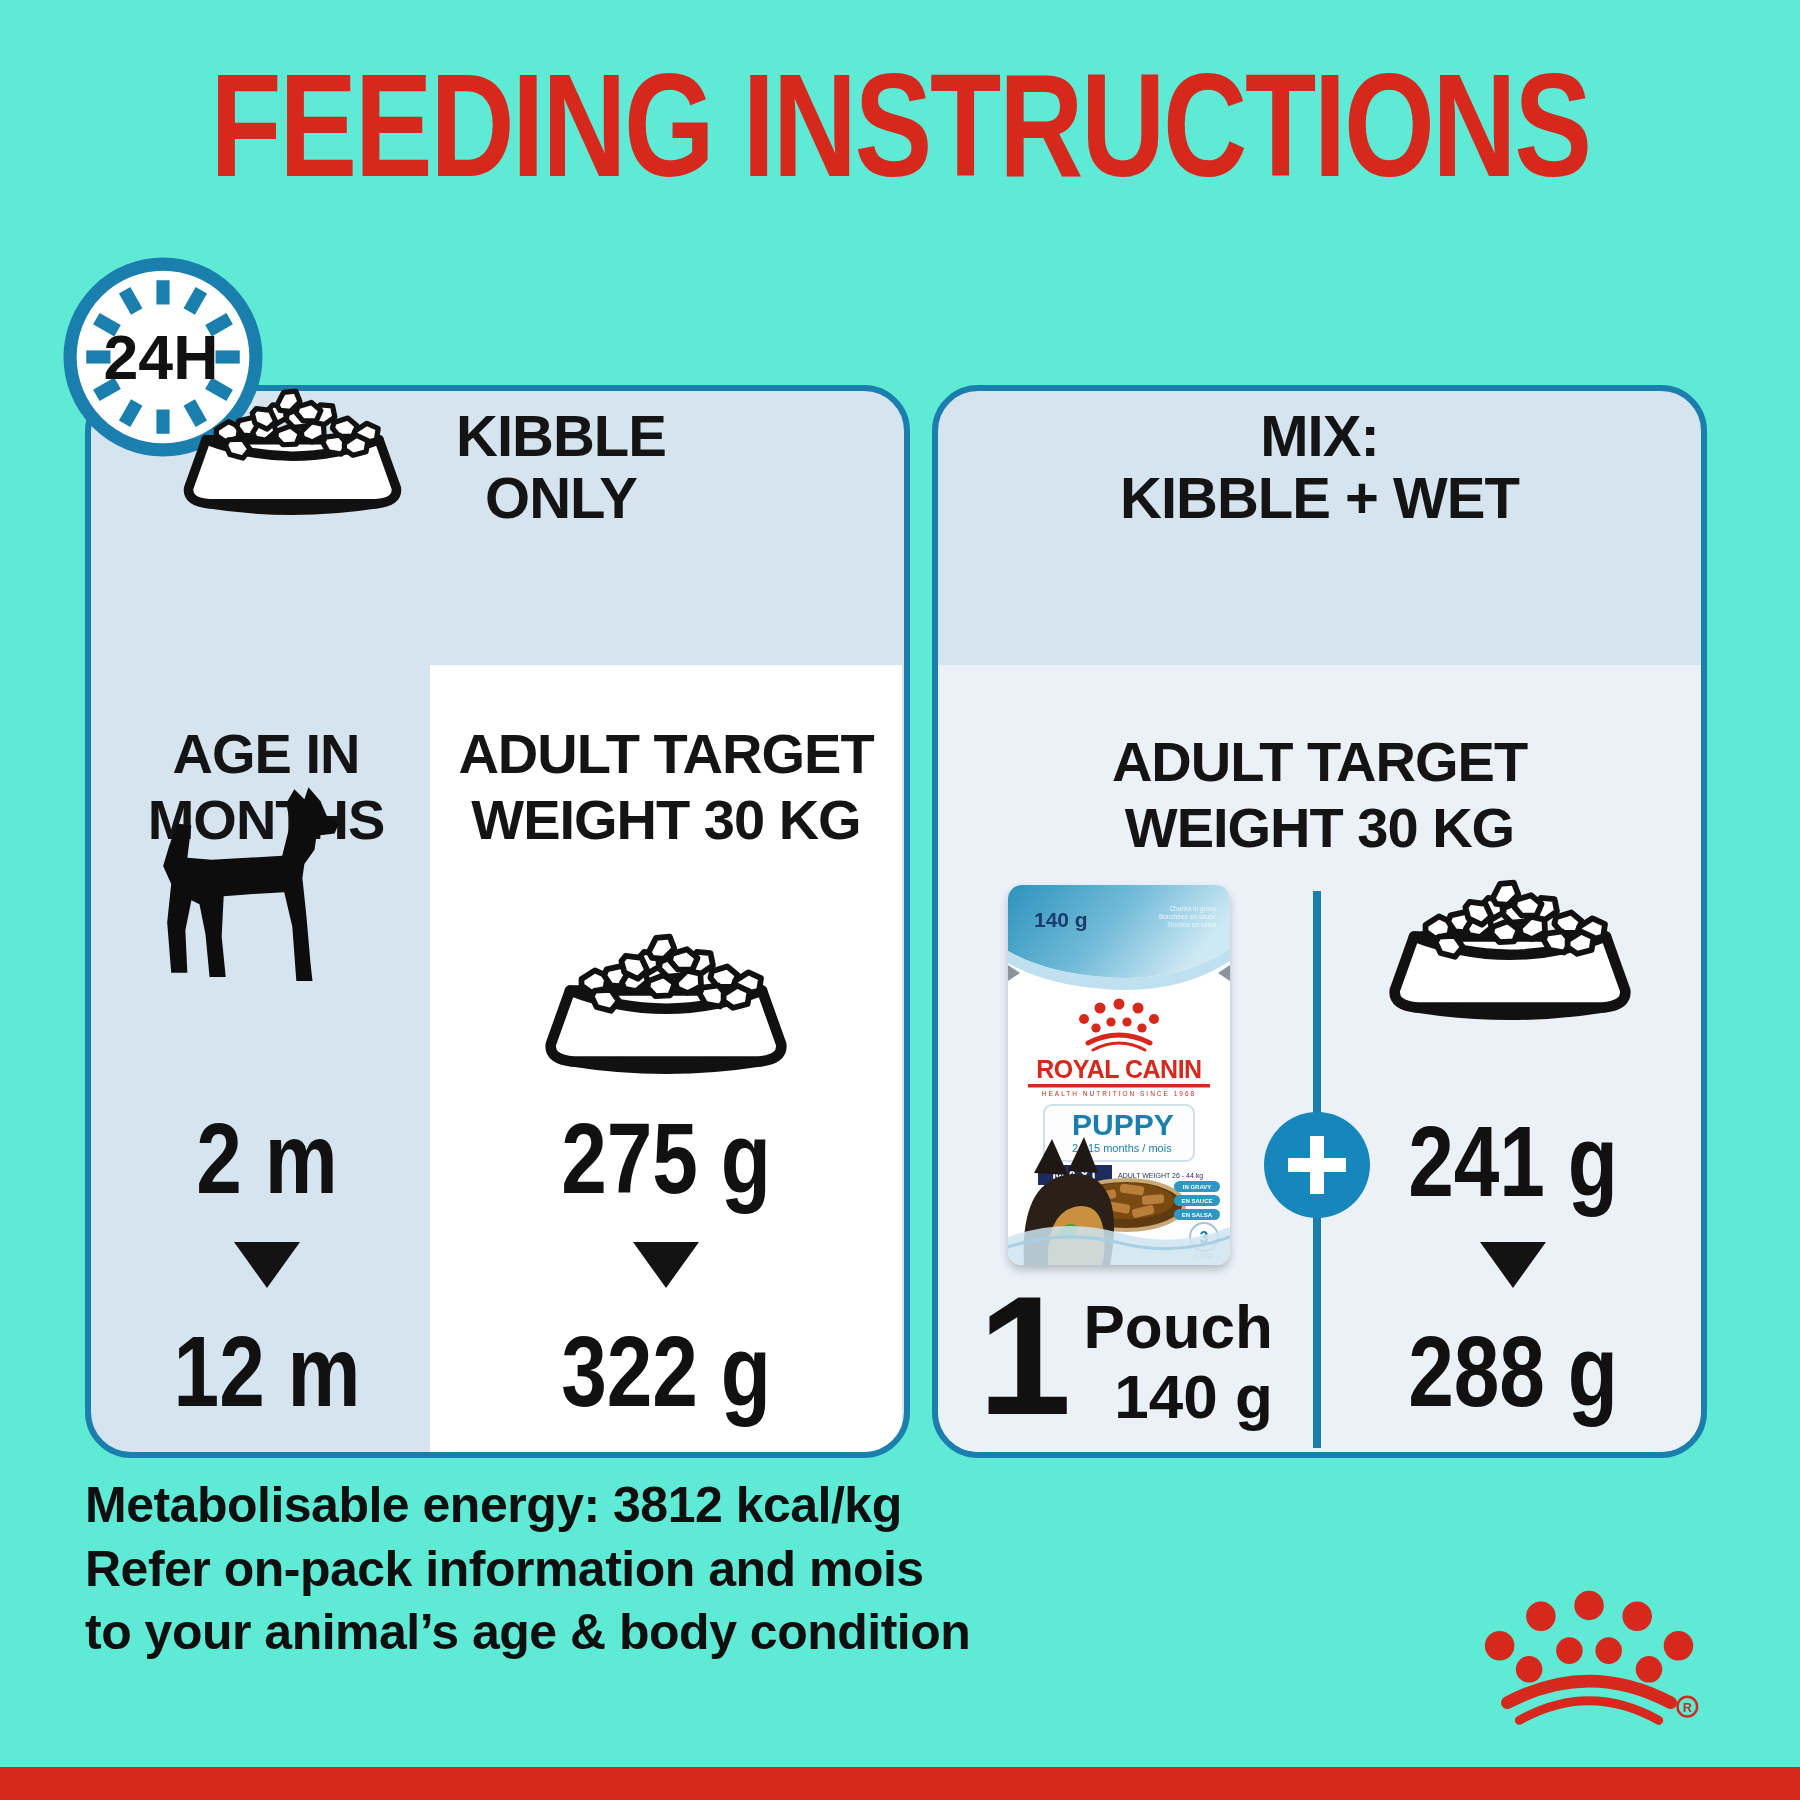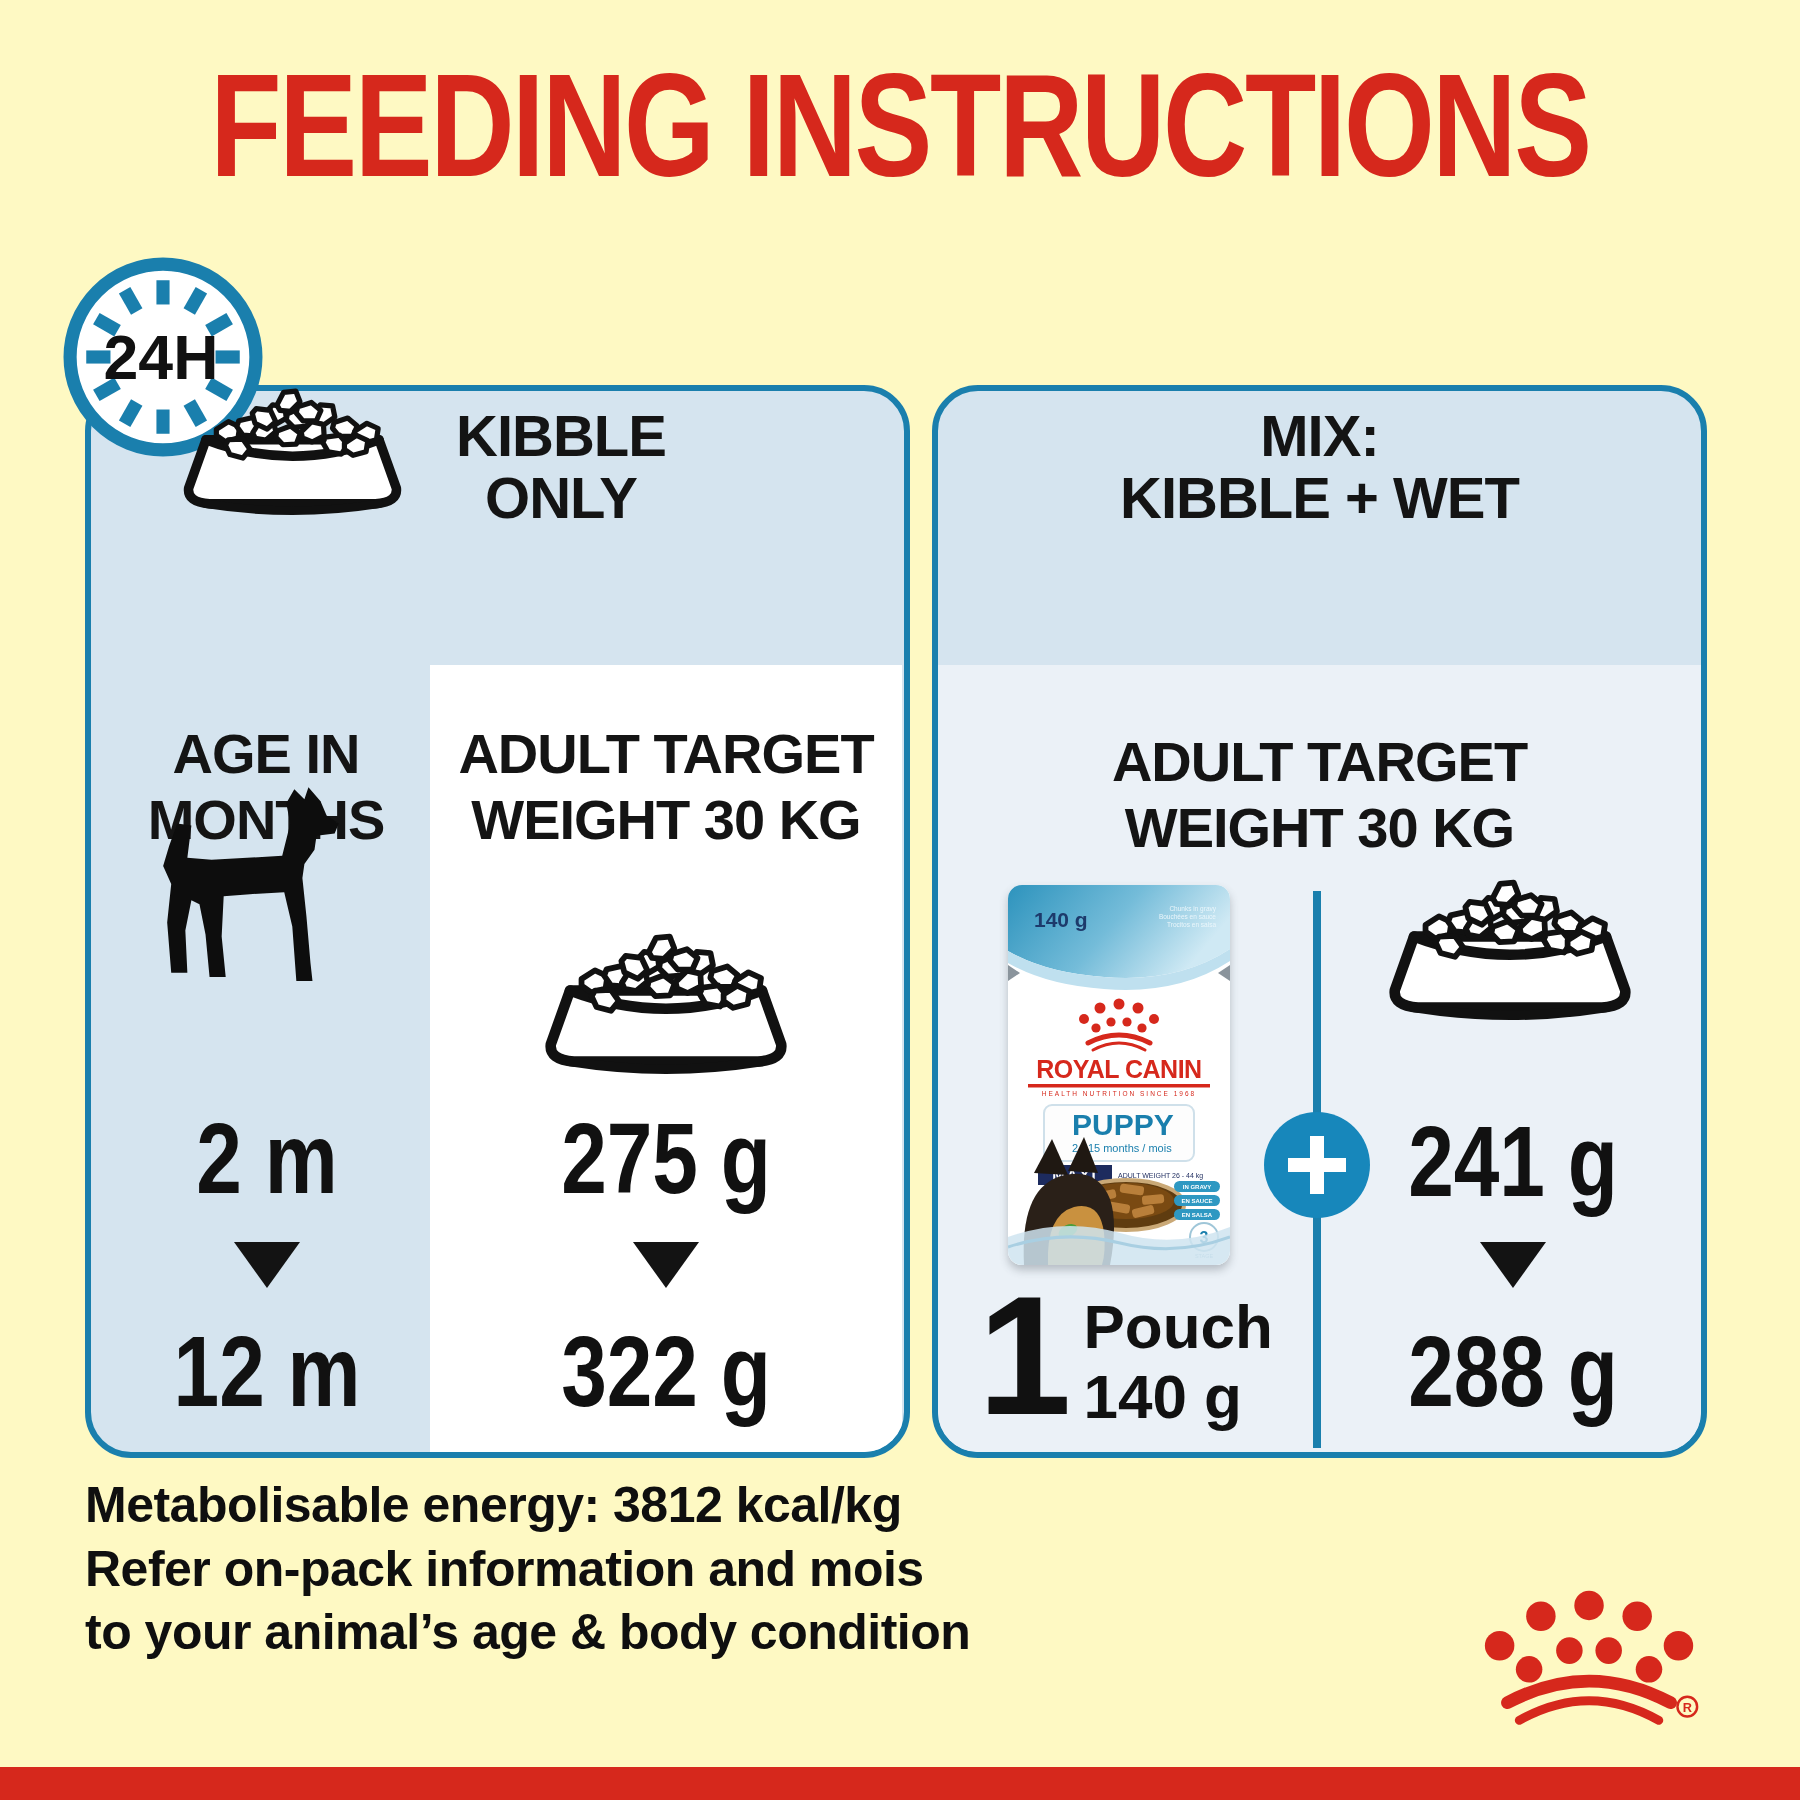--- a/index.html
+++ b/index.html
@@ -1,16 +1,16 @@
 <!DOCTYPE html>
 <html><head>
 <meta charset="utf-8">
 <style>
   html,body{margin:0;padding:0;background:#ffffff;}
-  #stage{position:relative;width:1800px;height:1800px;background:#fef9c3;overflow:hidden;
+  #stage{position:relative;width:1800px;height:1800px;background:#5eead4;overflow:hidden;
          font-family:"Liberation Sans",sans-serif;color:#111;}
   .abs{position:absolute;}
 
   
   .main-title{left:0;top:42px;width:1800px;text-align:center;
     font-size:146px;font-weight:bold;letter-spacing:-3px;color:#d6281c;
     transform:scaleX(.80);transform-origin:center;white-space:nowrap;}
 
   
   .panel{border:6px solid #1a7fad;border-radius:46px;background:#d5e4ef;
@@ -40,21 +40,21 @@
 
   .divider{background:#1a7fad;}
 
   
   .pouch{background:#fff;border-radius:14px;box-shadow:0 5px 9px rgba(60,70,80,.30);overflow:hidden;}
 
   
   .qty{display:flex;align-items:flex-start;gap:16px;}
   .qty-one{font-size:168px;font-weight:bold;line-height:.82;letter-spacing:-4px;}
   .qty-lines{display:flex;flex-direction:column;padding-top:4px;}
-  .qty-unit,.qty-amount{font-size:62px;font-weight:bold;line-height:1.13;}
+  .qty-unit,.qty-amount{font-size:62px;font-weight:bold;line-height:1.13;text-align:right;}
 
   
   .footnote{left:85px;top:1474px;width:1100px;font-size:50px;font-weight:bold;
             line-height:1.27;color:#0f0f0f;letter-spacing:-0.5px;}
 
   .bottom-bar{left:0;top:1767px;width:1800px;height:33px;background:#d6281c;}
 </style>
 </head>
 <body>
 

